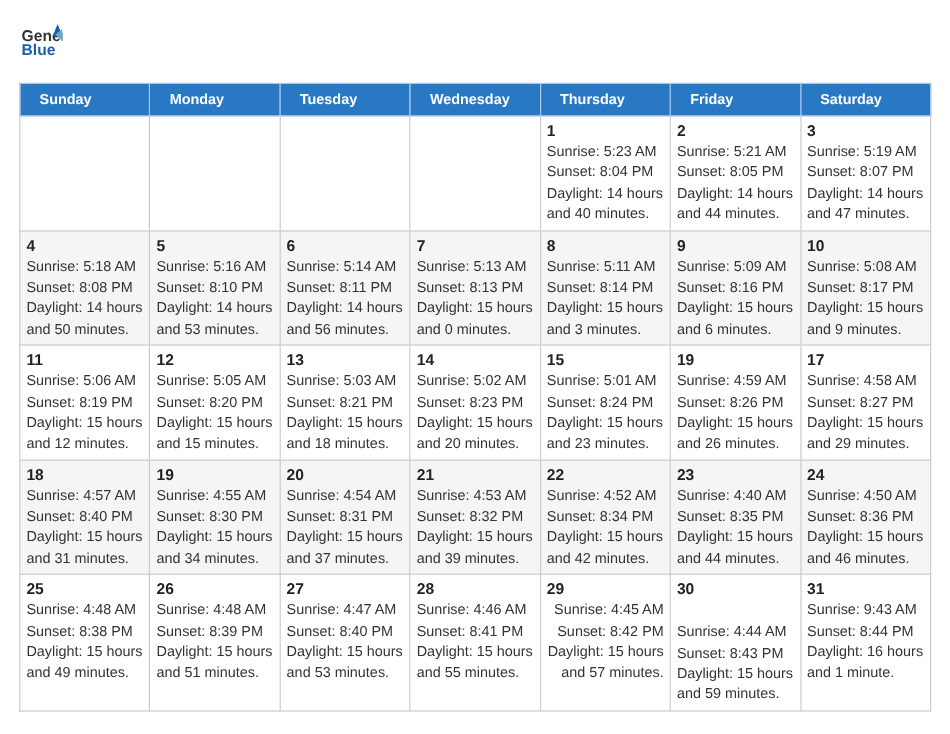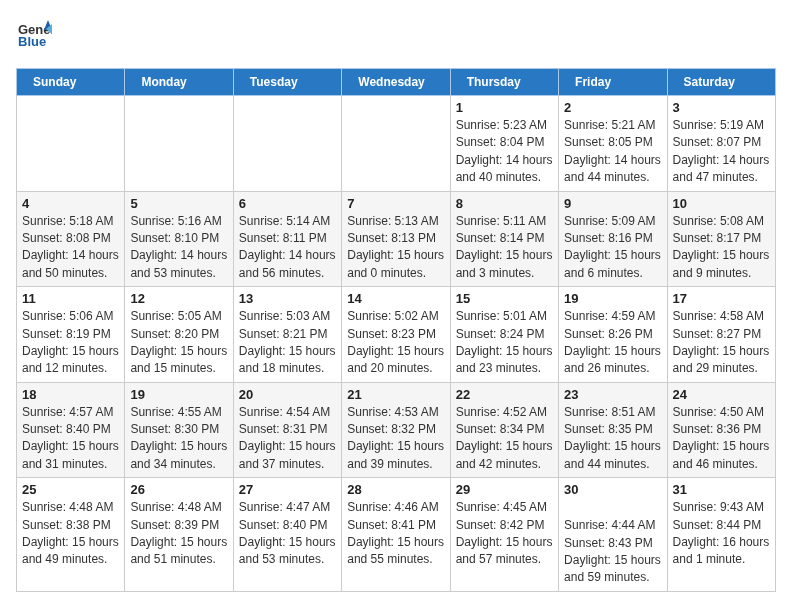--- a/index.html
+++ b/index.html
@@ -267,21 +267,21 @@
         </td>
         <td>
           <span class="day-number">22</span>
           <div class="day-info" style="white-space: pre-line;">Sunrise: 4:52 AM
 Sunset: 8:34 PM
 Daylight: 15 hours
 and 42 minutes.</div>
         </td>
         <td>
           <span class="day-number">23</span>
-          <div class="day-info" style="white-space: pre-line;">Sunrise: 8:51 AM
+          <div class="day-info" style="white-space: pre-line;">Sunrise: 4:40 AM
 Sunset: 8:35 PM
 Daylight: 15 hours
 and 44 minutes.</div>
         </td>
         <td>
           <span class="day-number">24</span>
           <div class="day-info" style="white-space: pre-line;">Sunrise: 4:50 AM
 Sunset: 8:36 PM
 Daylight: 15 hours
 and 46 minutes.</div>
@@ -311,21 +311,21 @@
         </td>
         <td>
           <span class="day-number">28</span>
           <div class="day-info" style="white-space: pre-line;">Sunrise: 4:46 AM
 Sunset: 8:41 PM
 Daylight: 15 hours
 and 55 minutes.</div>
         </td>
         <td>
           <span class="day-number">29</span>
-          <div class="day-info" style="white-space: pre-line;">Sunrise: 4:45 AM
+          <div class="day-info" style="white-space: pre-line; text-align: right;">Sunrise: 4:45 AM
 Sunset: 8:42 PM
 Daylight: 15 hours
 and 57 minutes.</div>
         </td>
         <td>
           <span class="day-number">30</span>
           <div class="day-info" style="white-space: pre-line; margin-top: 20px;">Sunrise: 4:44 AM
 Sunset: 8:43 PM
 Daylight: 15 hours
 and 59 minutes.</div>

